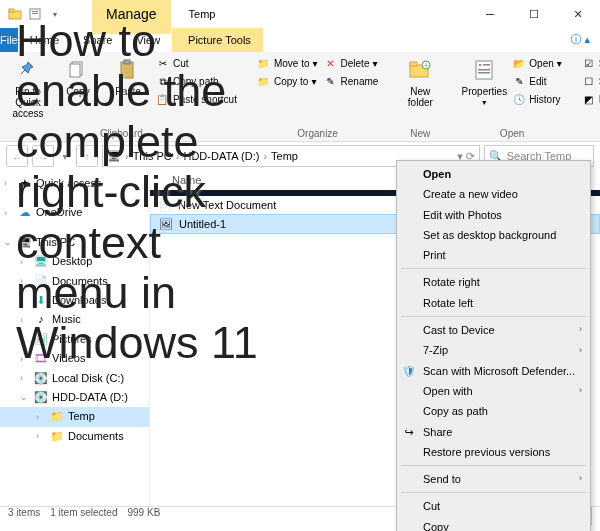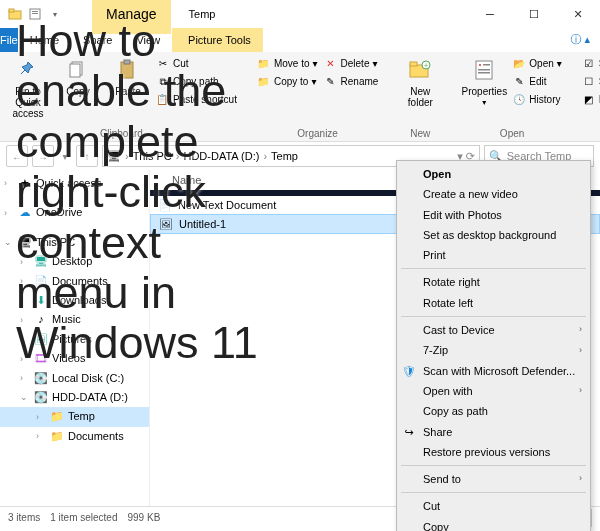--- a/index.html
+++ b/index.html
@@ -52,21 +52,21 @@
   .expander { width: 10px; font-size: 9px; color: #888; }
   .ti-icon { width: 14px; height: 14px; display: inline-flex; align-items: center; justify-content: center; }
 
   .filelist { flex: 1; font-size: 11px; position: relative; }
   .fl-header { display: flex; border-bottom: 6px solid #0f172a; padding: 4px 8px; color: #555; font-size: 11px; }
   .fl-row { display: flex; align-items: center; gap: 6px; padding: 2px 8px; }
   .fl-row.sel { background: #cce8ff; border: 1px solid #99d1ff; }
   .fi-icon { width: 14px; height: 14px; display: inline-flex; align-items: center; justify-content: center; }
 
   
-  .status { height: 22px; border-top: 1px solid #ddd; display: flex; align-items: center; font-size: 10px; padding: 0 8px; gap: 10px; color: #555; }
+  .status { height: 22px; border-top: 1px solid #ddd; display: flex; align-items: flex-start; font-size: 10px; padding: 0 8px; gap: 10px; color: #555; }
   .view-toggle { margin-left: auto; display: flex; gap: 0; }
   .view-btn { width: 22px; height: 18px; border: 1px solid #ccc; display: flex; align-items: center; justify-content: center; font-size: 10px; }
   .view-btn.active { background: #cce8ff; }
 
   
   .ctx-menu { position: absolute; top: 160px; left: 396px; width: 195px; background: #eee; border: 1px solid #bbb; box-shadow: 2px 2px 6px rgba(0,0,0,.2); font-size: 11px; padding: 3px 0; z-index: 50; }
   .ctx-item { display: flex; align-items: center; padding: 3px 8px 3px 26px; position: relative; line-height: 1.3; }
   .ctx-item.bold { font-weight: 600; }
   .ctx-ic { position: absolute; left: 5px; width: 14px; height: 14px; display: flex; align-items: center; justify-content: center; }
   .ctx-arrow { margin-left: auto; font-size: 9px; color: #555; }

